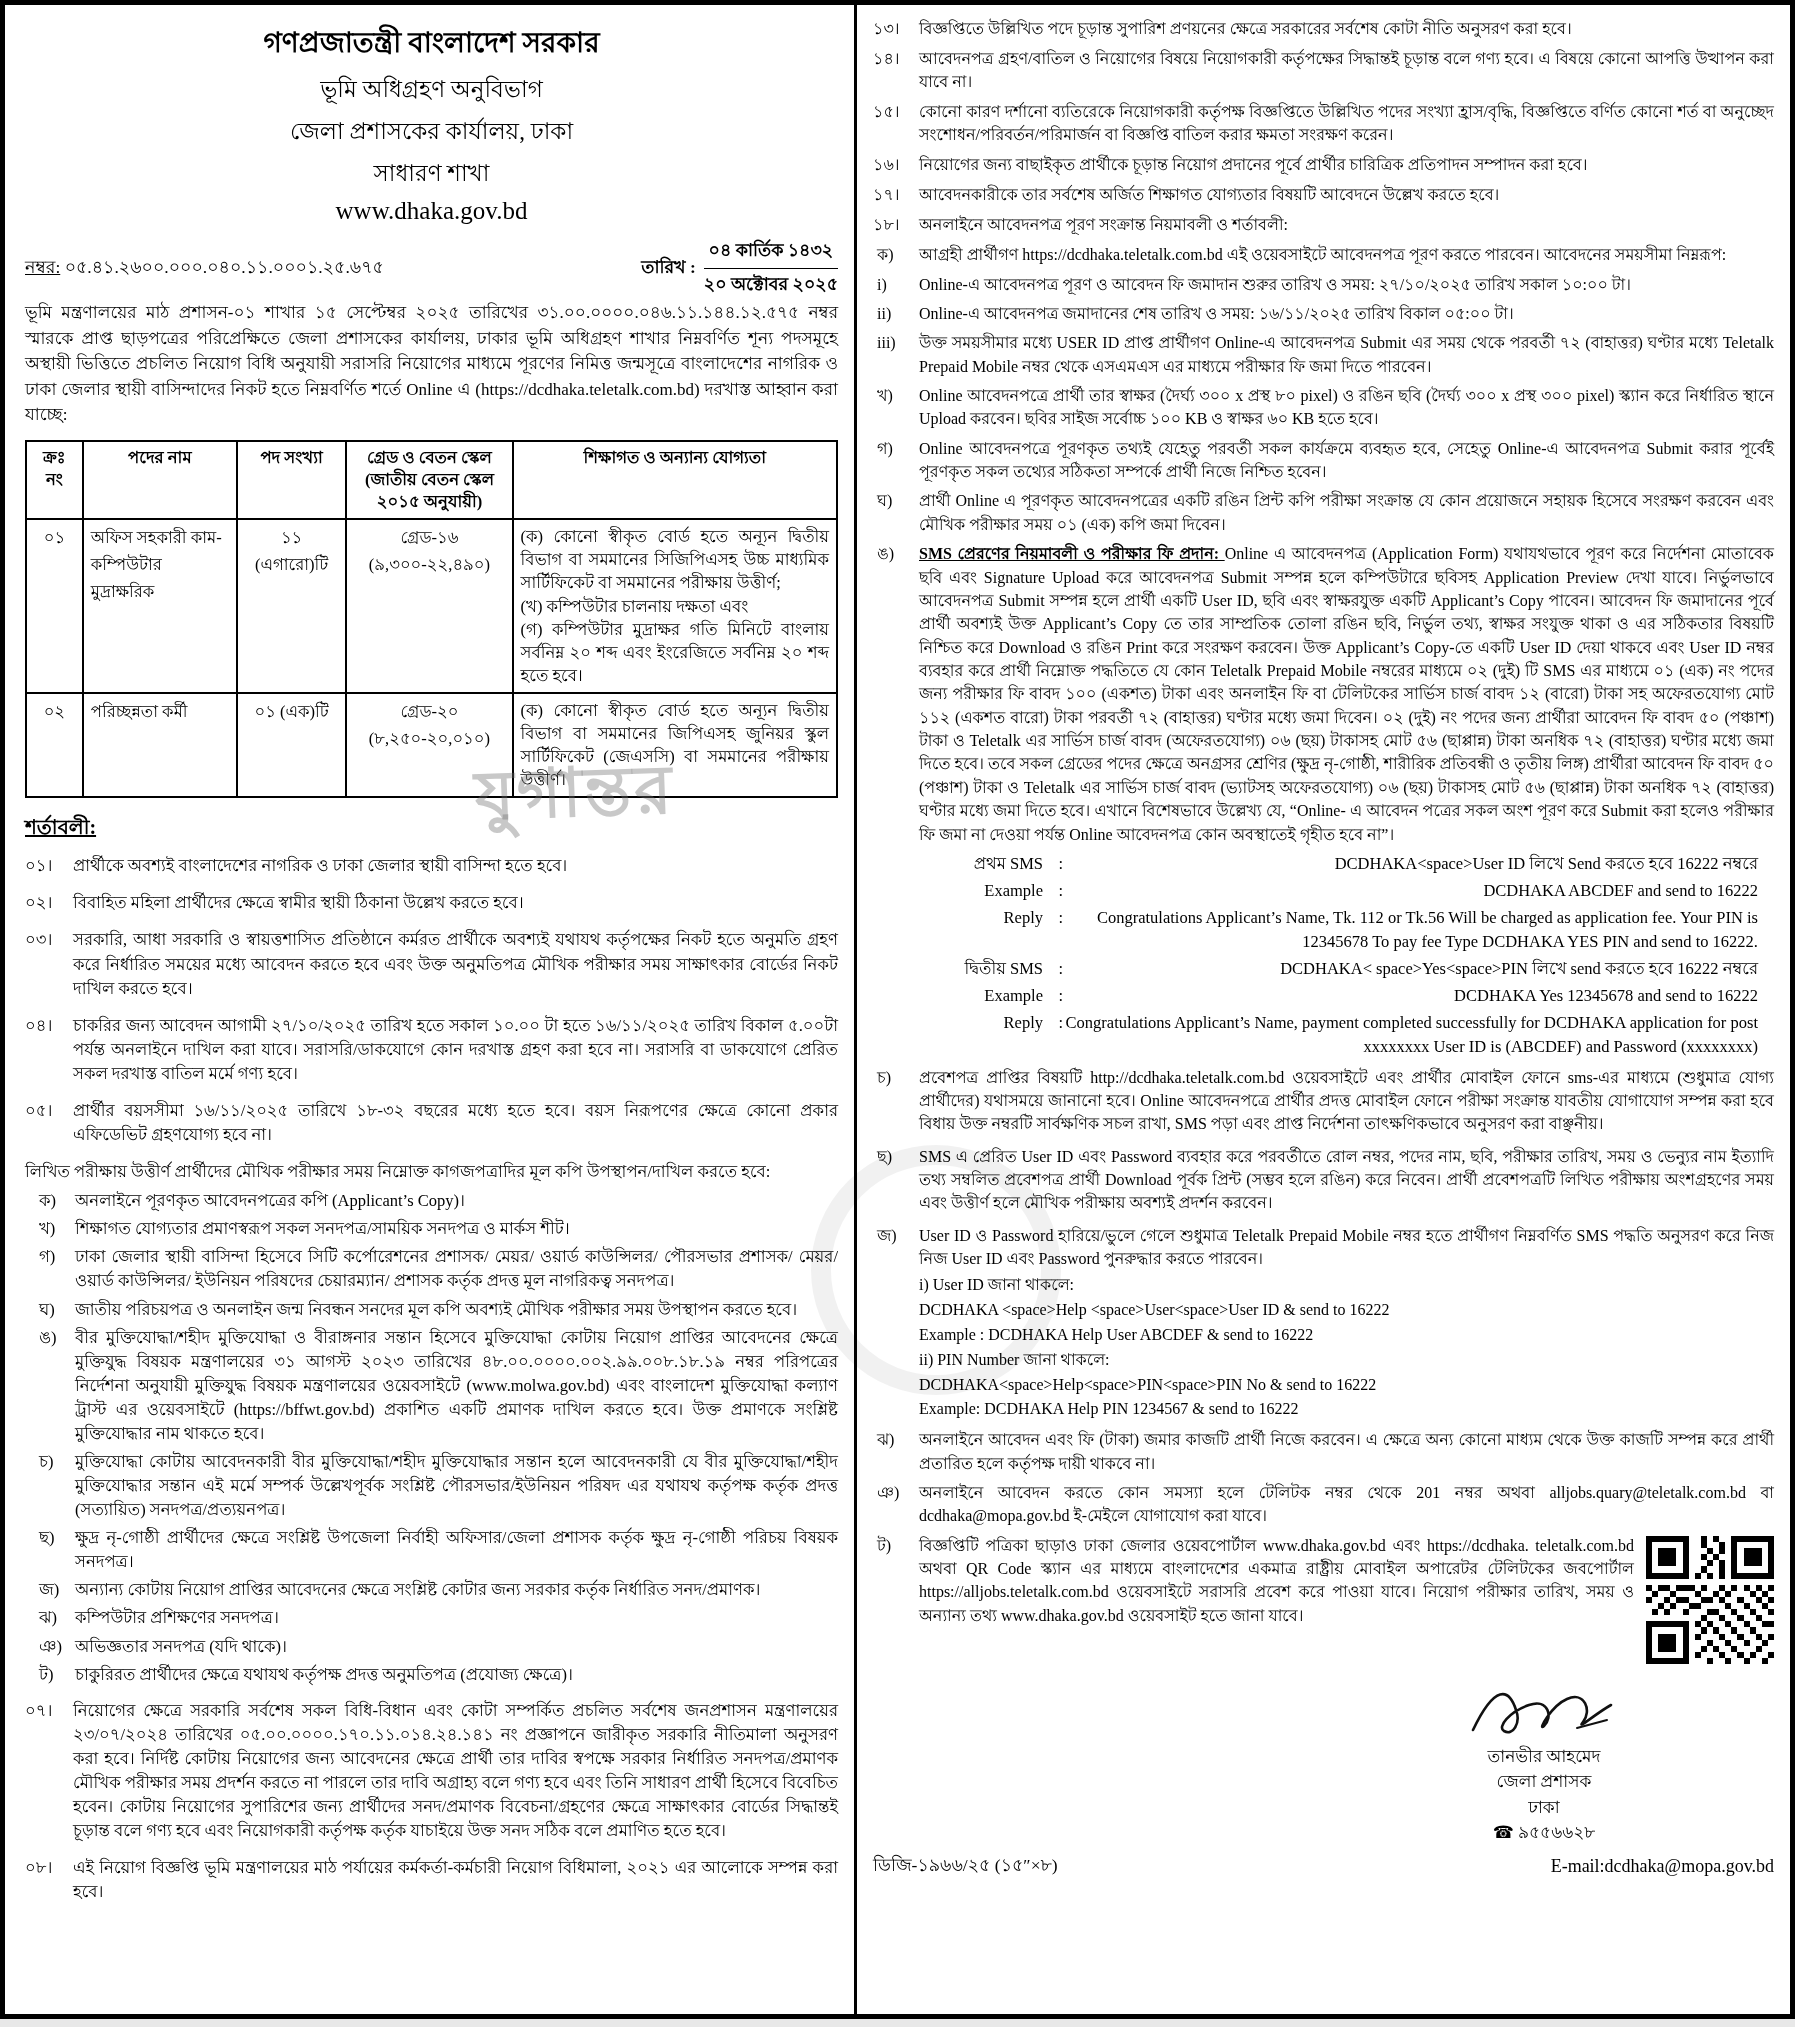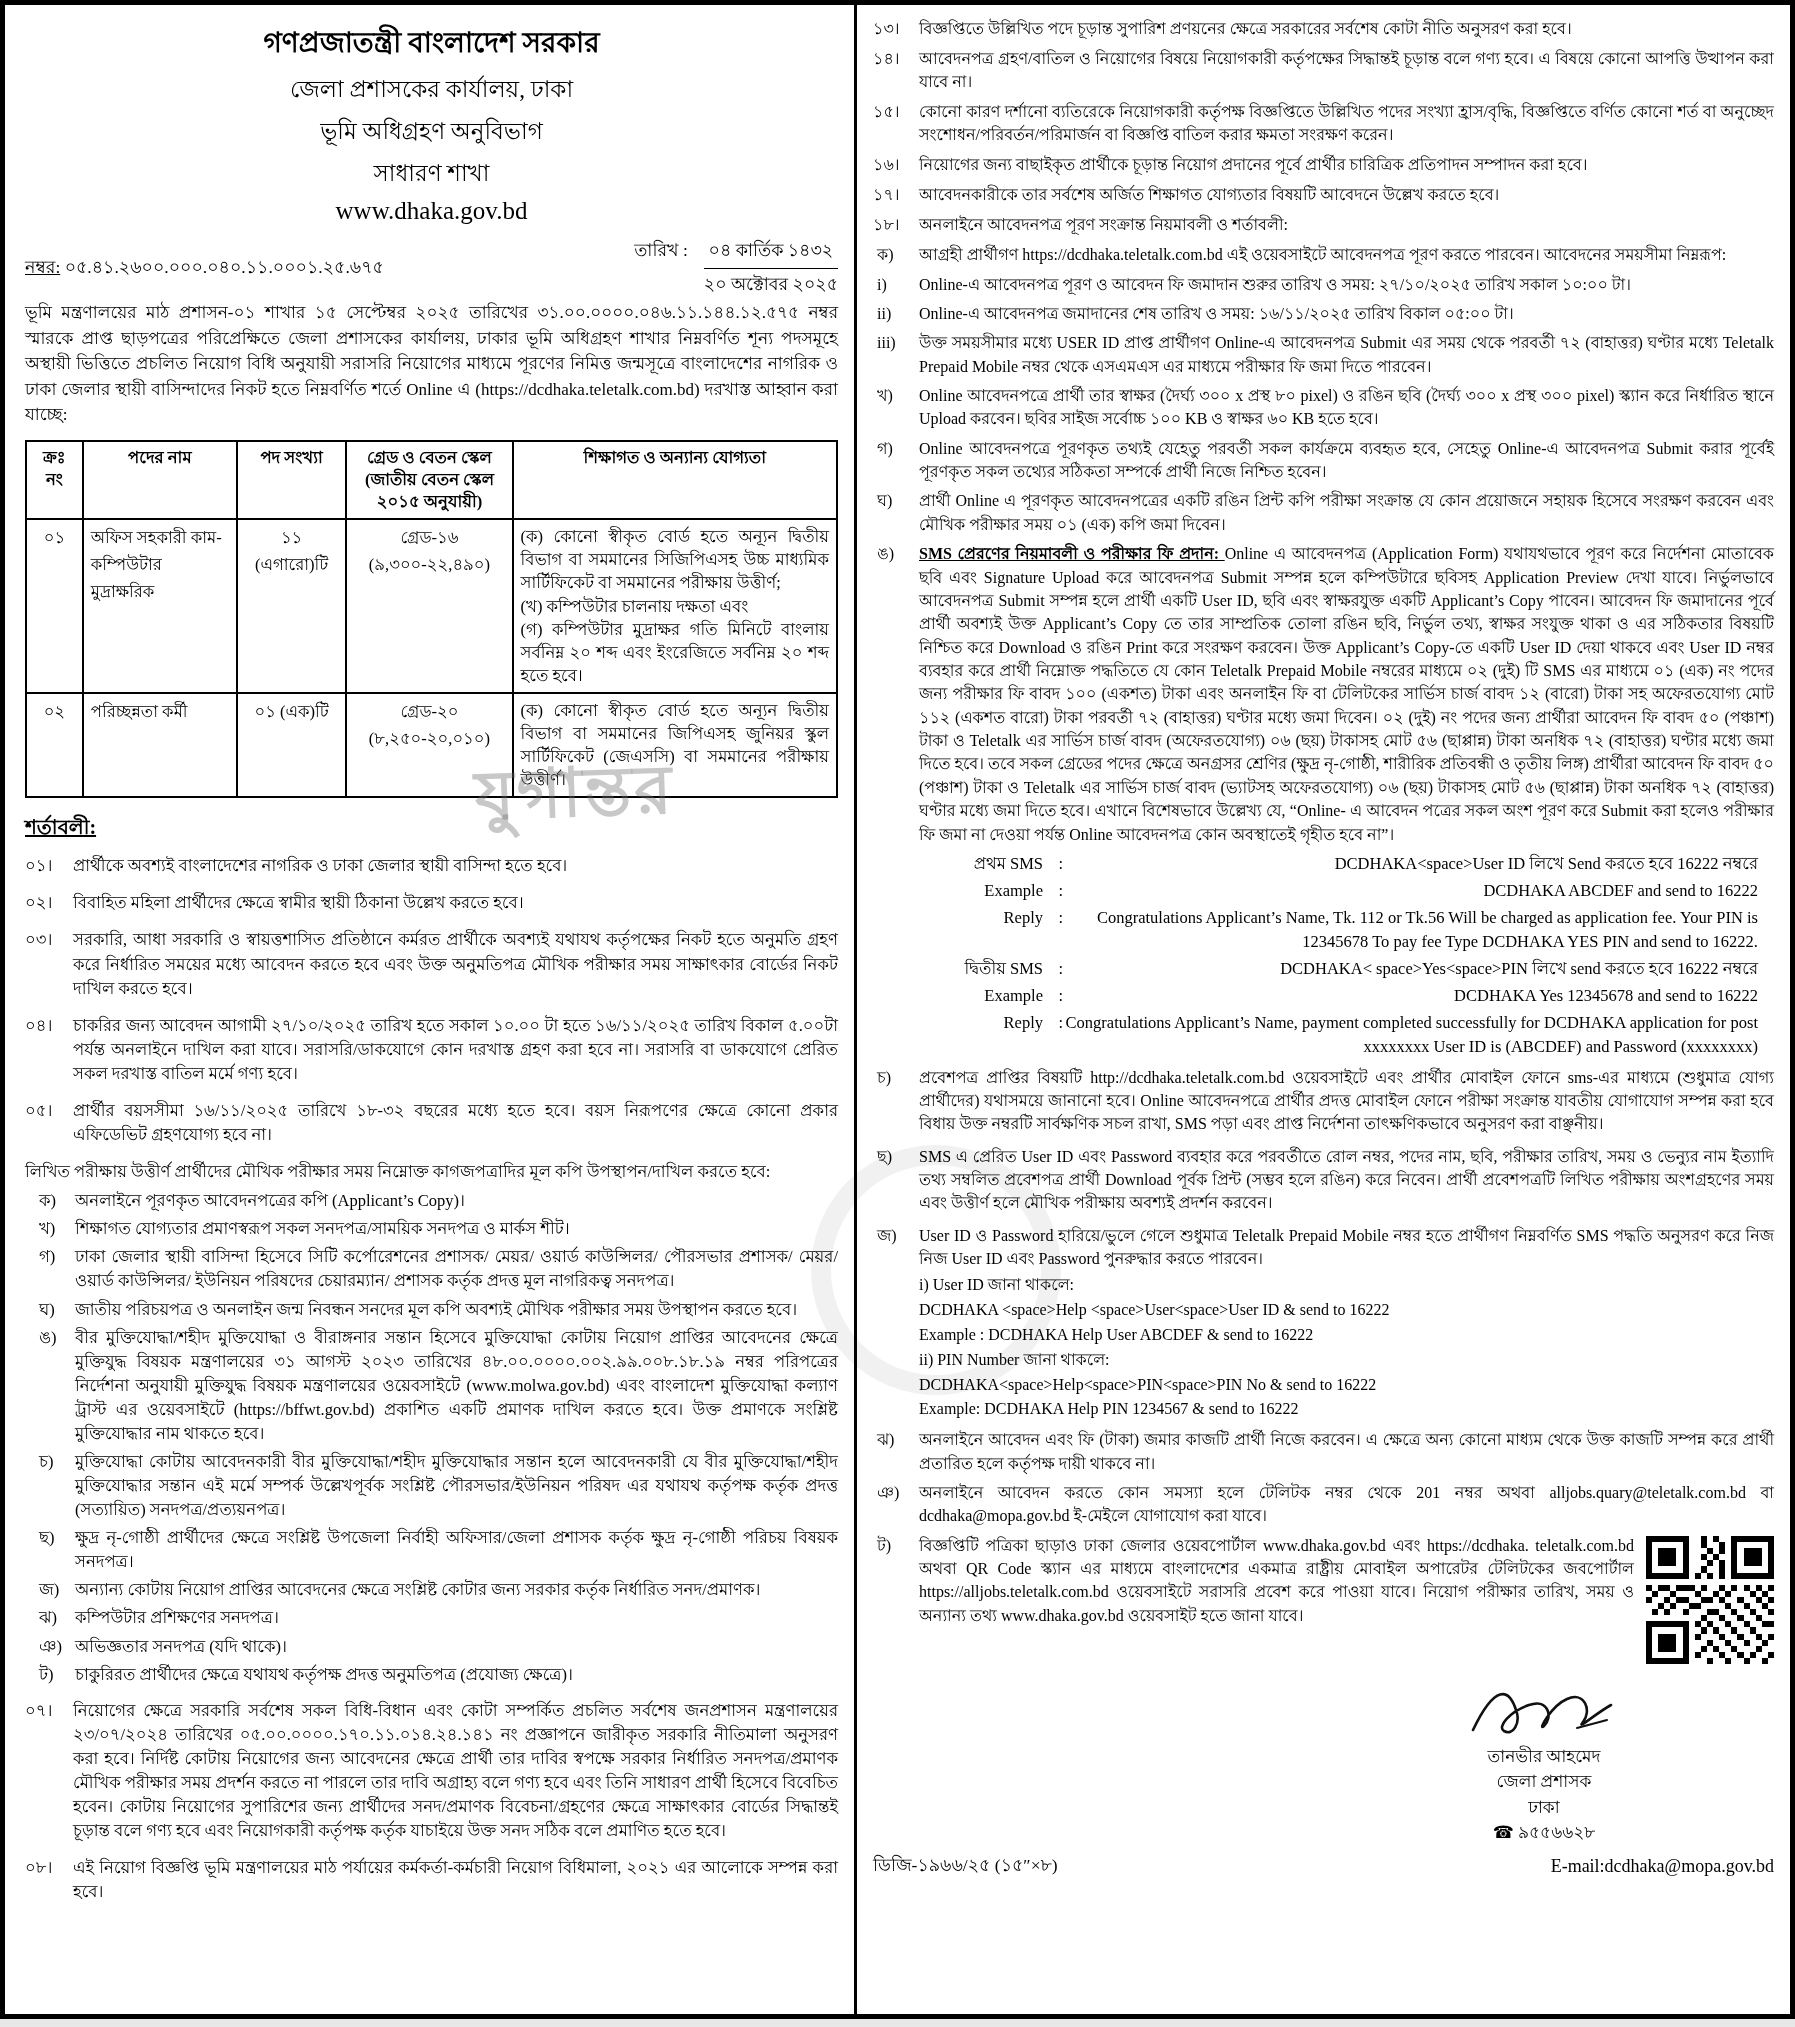--- a/index.html
+++ b/index.html
@@ -11,21 +11,21 @@
   .col.right{flex:1;padding:12px 16px 12px 16px;}
 
   
   .doc-header{text-align:center;}
   .h-bold{font-size:28px;font-weight:bold;}
   .h-line{font-size:23px;margin-top:3px;}
   .h-site{font-size:25px;margin-top:3px;}
 
   .memo-row{display:flex;justify-content:space-between;align-items:center;margin-top:12px;font-size:17.5px;}
   .memo-label{text-decoration:underline;}
-  .date-wrap{display:flex;gap:16px;}
+  .date-wrap{display:flex;align-items:center;gap:8px;font-weight:bold;}
   .frac{display:inline-block;text-align:center;}
   .frac .top{display:block;border-bottom:1.6px solid #000;padding:0 4px 2px;}
   .frac .bot{display:block;padding-top:2px;}
 
   .title{text-align:center;font-size:38px;font-weight:bold;margin:16px 0 10px;}
   .intro{font-size:17px;line-height:1.5;text-align:justify;margin:0 0 12px;}
 
   
   table.positions{width:100%;border-collapse:collapse;font-size:16.5px;}
   table.positions th,table.positions td{border:2.4px solid #000;padding:5px 7px;vertical-align:top;}
@@ -82,22 +82,22 @@
 
 <div class="page">
 
   <div class="wm1">যুগান্তর</div>
   <div class="wm2"></div>
 
   <div class="col left">
 
     <header class="doc-header">
       <div class="h-bold">গণপ্রজাতন্ত্রী বাংলাদেশ সরকার</div>
+      <div class="h-line">ভূমি অধিগ্রহণ অনুবিভাগ</div>
       <div class="h-line">জেলা প্রশাসকের কার্যালয়, ঢাকা</div>
-      <div class="h-line">ভূমি অধিগ্রহণ অনুবিভাগ</div>
       <div class="h-line">সাধারণ শাখা</div>
       <div class="h-site">www.dhaka.gov.bd</div>
     </header>
 
     <div class="memo-row">
       <div>
         <span class="memo-label">নম্বর:</span>
         <span>০৫.৪১.২৬০০.০০০.০৪০.১১.০০০১.২৫.৬৭৫</span>
       </div>
       <div class="date-wrap">

